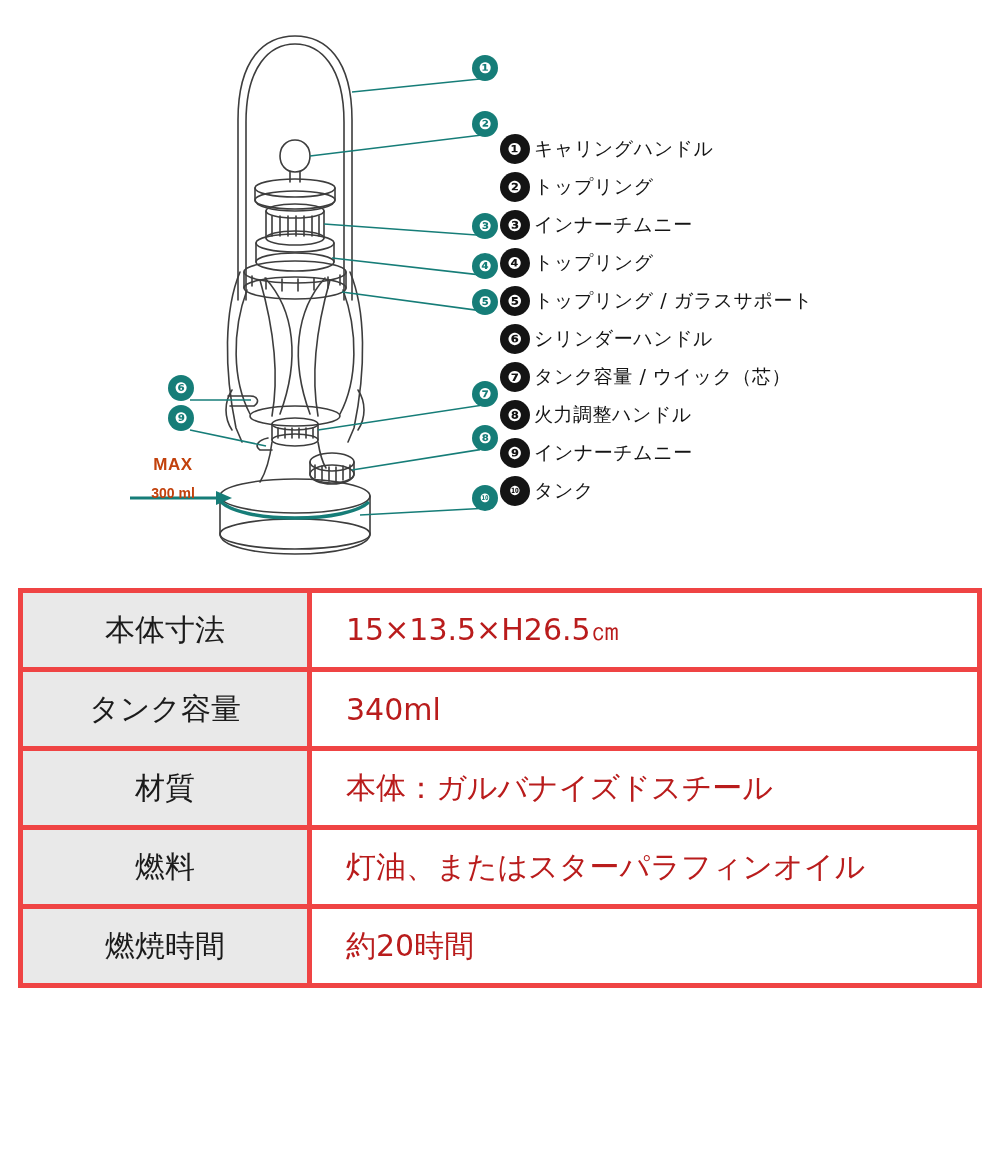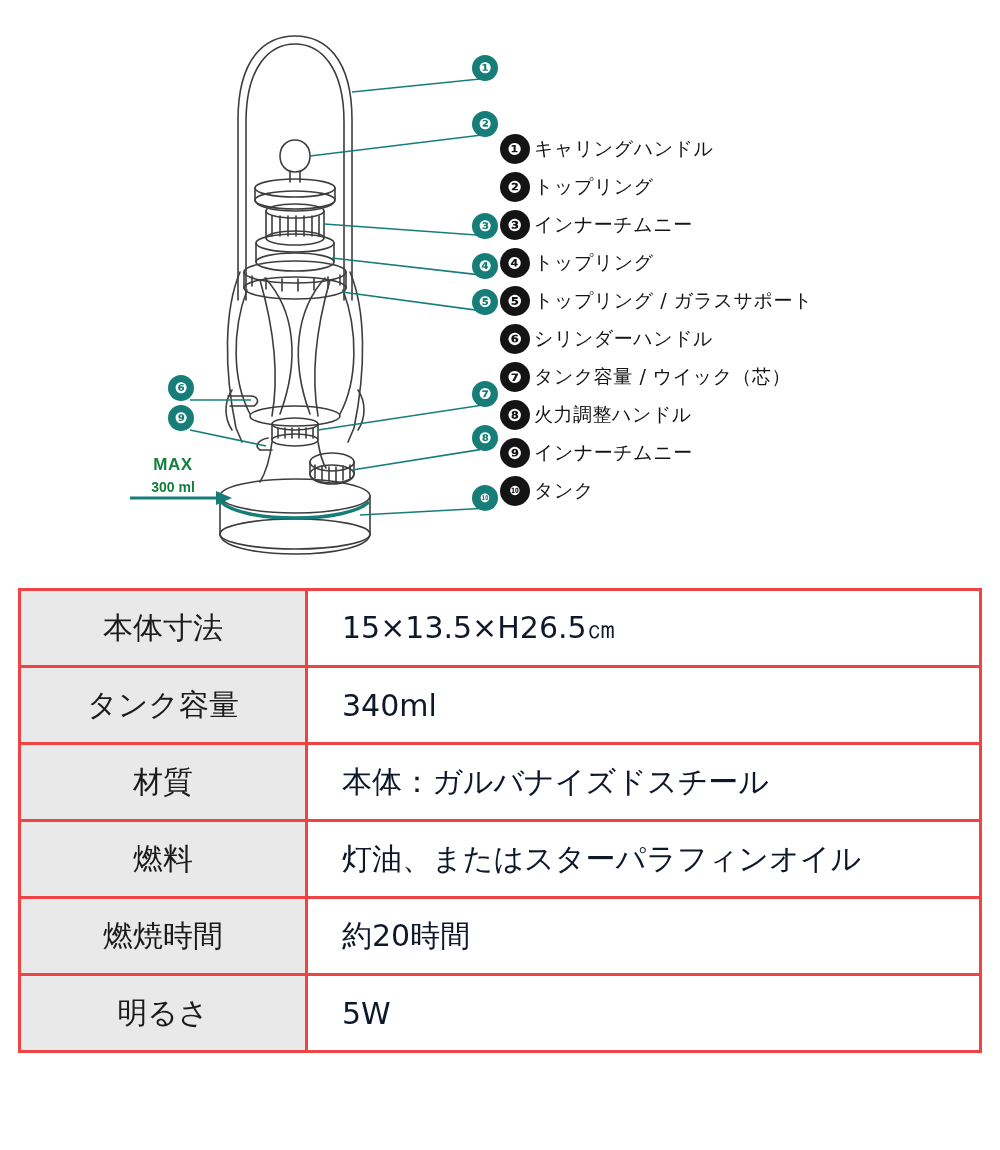--- a/index.html
+++ b/index.html
@@ -47,26 +47,26 @@
   }
   .callout.wide { font-size: 12px; }
 
   
   #max-label {
     position: absolute;
     left: 118px;
     top: 455px;
     width: 110px;
     text-align: center;
-    color: #15803d;
+    color: #c2410c;
     font-weight: bold;
     font-family: "Liberation Sans", sans-serif;
   }
   #max-label .max-main { font-size: 17px; letter-spacing: .5px; }
-  #max-label .max-sub { font-size: 14px; margin-top: 4px; }
+  #max-label .max-sub { font-size: 14px; margin-top: 10px; }
 
   
   #legend {
     position: absolute;
     left: 500px;
     top: 130px;
     width: 470px;
   }
   .legend-item {
     display: flex;
@@ -99,35 +99,35 @@
   
   #spec-table {
     position: absolute;
     left: 18px;
     top: 588px;
     width: 964px;
     border-collapse: collapse;
     table-layout: fixed;
   }
   #spec-table td {
-    border: 3px solid #ef4444;
+    border: 5px solid #ef4444;
     height: 72px;
     font-family: "DejaVu Sans", sans-serif;
   }
   td.spec-label {
     width: 282px;
     background: #e9e9e9;
     text-align: center;
     font-size: 30px;
     color: #1b1b1b;
   }
   td.spec-value {
     padding-left: 34px;
     font-size: 30px;
-    color: #0f172a;
+    color: #b91c1c;
     background: #ffffff;
   }
 </style>
 </head>
 <body>
 
 <div id="diagram-region">
 
   <svg id="lantern-illustration" viewBox="0 0 360 560" xmlns="http://www.w3.org/2000/svg">
     <g fill="none" stroke="#3d3d3d" stroke-width="1.6" stroke-linejoin="round" stroke-linecap="round">
@@ -288,18 +288,14 @@
       <td class="spec-value">本体：ガルバナイズドスチール</td>
     </tr>
     <tr>
       <td class="spec-label">燃料</td>
       <td class="spec-value">灯油、またはスターパラフィンオイル</td>
     </tr>
     <tr>
       <td class="spec-label">燃焼時間</td>
       <td class="spec-value">約20時間</td>
     </tr>
-    <tr>
-      <td class="spec-label">明るさ</td>
-      <td class="spec-value">5W</td>
-    </tr>
   </tbody>
 </table>
 
 </body></html>

